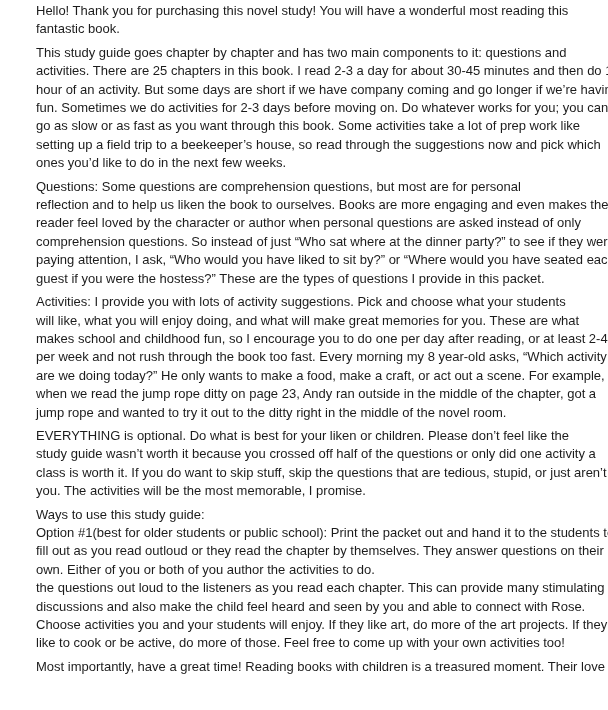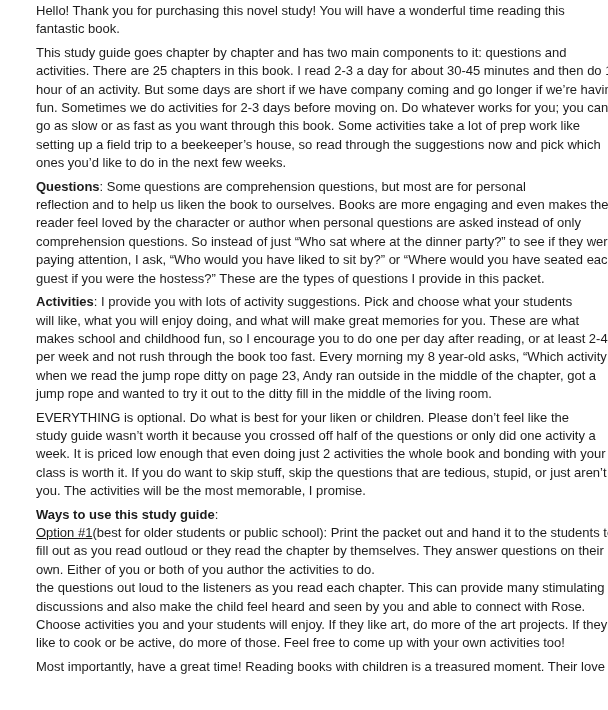--- a/index.html
+++ b/index.html
@@ -24,33 +24,32 @@
   .para {
     margin: 0 0 5px 0;
   }
   .para:last-child {
     margin-bottom: 0;
   }
   .line {
     white-space: nowrap;
   }
   .b {
-    font-weight: 700;
+    font-weight: 400;
   }
   .u {
-    text-decoration: underline;
   }
 </style>
 </head>
 <body>
 
 <div class="page">
 
   <div class="para">
-    <div class="line">Hello! Thank you for purchasing this novel study! You will have a wonderful time reading this</div>
+    <div class="line">Hello! Thank you for purchasing this novel study! You will have a wonderful most reading this</div>
     <div class="line">fantastic book.</div>
   </div>
 
   <div class="para">
     <div class="line">This study guide goes chapter by chapter and has two main components to it: questions and</div>
     <div class="line">activities. There are 25 chapters in this book. I read 2-3 a day for about 30-45 minutes and then do 1</div>
     <div class="line">hour of an activity. But some days are short if we have company coming and go longer if we’re having</div>
     <div class="line">fun. Sometimes we do activities for 2-3 days before moving on. Do whatever works for you; you can</div>
     <div class="line">go as slow or as fast as you want through this book. Some activities take a lot of prep work like</div>
     <div class="line">setting up a field trip to a beekeeper’s house, so read through the suggestions now and pick which</div>
@@ -64,28 +63,28 @@
     <div class="line">comprehension questions. So instead of just “Who sat where at the dinner party?” to see if they were</div>
     <div class="line">paying attention, I ask, “Who would you have liked to sit by?” or “Where would you have seated each</div>
     <div class="line">guest if you were the hostess?” These are the types of questions I provide in this packet.</div>
   </div>
 
   <div class="para">
     <div class="line"><span class="b">Activities</span><span>: I provide you with lots of activity suggestions. Pick and choose what your students</span></div>
     <div class="line">will like, what you will enjoy doing, and what will make great memories for you. These are what</div>
     <div class="line">makes school and childhood fun, so I encourage you to do one per day after reading, or at least 2-4</div>
     <div class="line">per week and not rush through the book too fast. Every morning my 8 year-old asks, “Which activity</div>
+    <div class="line">are we doing today?” He only wants to make a food, make a craft, or act out a scene. For example,</div>
     <div class="line">when we read the jump rope ditty on page 23, Andy ran outside in the middle of the chapter, got a</div>
-    <div class="line">jump rope and wanted to try it out to the ditty fill in the middle of the living room.</div>
+    <div class="line">jump rope and wanted to try it out to the ditty right in the middle of the novel room.</div>
   </div>
 
   <div class="para">
     <div class="line">EVERYTHING is optional. Do what is best for your liken or children. Please don’t feel like the</div>
     <div class="line">study guide wasn’t worth it because you crossed off half of the questions or only did one activity a</div>
-    <div class="line">week. It is priced low enough that even doing just 2 activities the whole book and bonding with your</div>
     <div class="line">class is worth it. If you do want to skip stuff, skip the questions that are tedious, stupid, or just aren’t</div>
     <div class="line">you. The activities will be the most memorable, I promise.</div>
   </div>
 
   <div class="para">
     <div class="line"><span class="b">Ways to use this study guide</span><span>:</span></div>
     <div class="line"><span class="u">Option #1</span><span>(best for older students or public school): Print the packet out and hand it to the students to</span></div>
     <div class="line">fill out as you read outloud or they read the chapter by themselves. They answer questions on their</div>
     <div class="line">own. Either of you or both of you author the activities to do.</div>
     <div class="line">the questions out loud to the listeners as you read each chapter. This can provide many stimulating</div>

